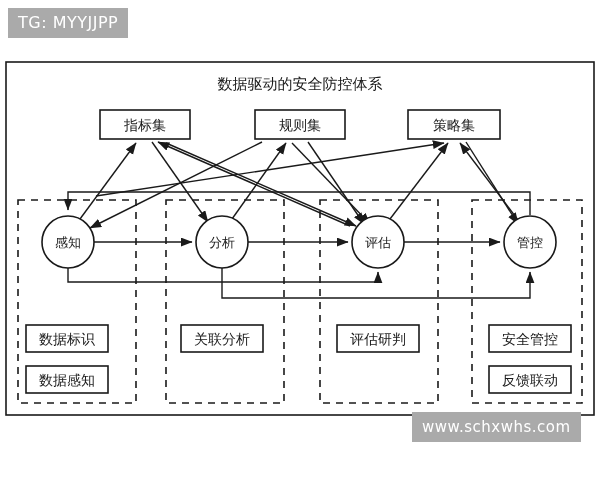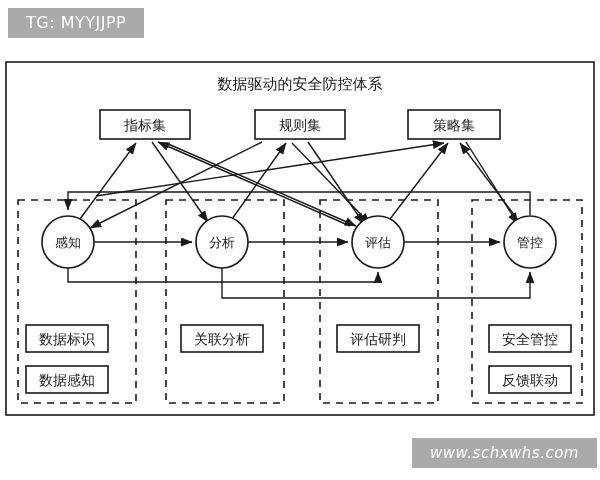--- a/index.html
+++ b/index.html
@@ -25,33 +25,32 @@
     left: 0; top: 0;
     width: 600px;
     height: 480px;
   }
   .wm {
     position: absolute;
     background: #aaaaaa;
     color: #ffffff;
     font-size: 16px;
     line-height: 26px;
-    padding: 2px 18px;
+    padding: 2px 10px;
     white-space: nowrap;
     letter-spacing: 0.5px;
   }
   #wm-top {
     left: 8px;
     top: 8px;
   }
   #wm-bottom {
     left: 412px;
-    top: 438px;
+    top: 412px;
     font-size: 15px;
-    font-style: italic;
   }
   text {
     font-family: "DejaVu Sans", "Liberation Sans", sans-serif;
     fill: #1a1a1a;
   }
   .node-label {
     font-size: 13px;
   }
   .box-label {
     font-size: 14px;

